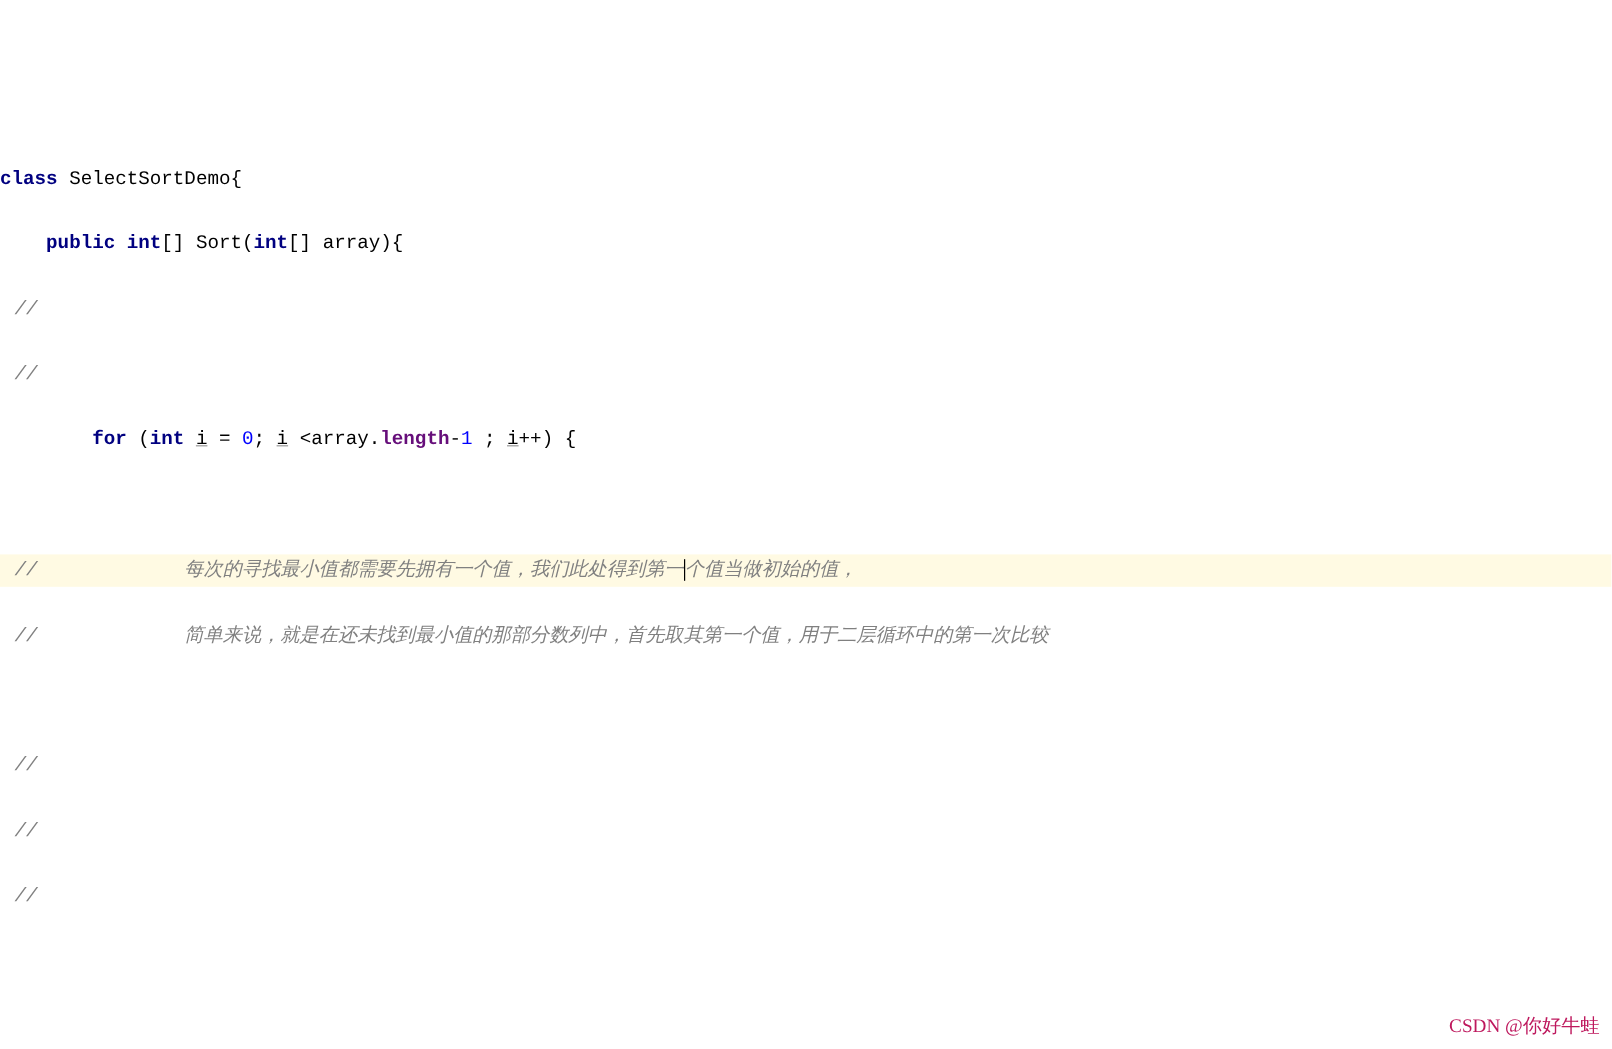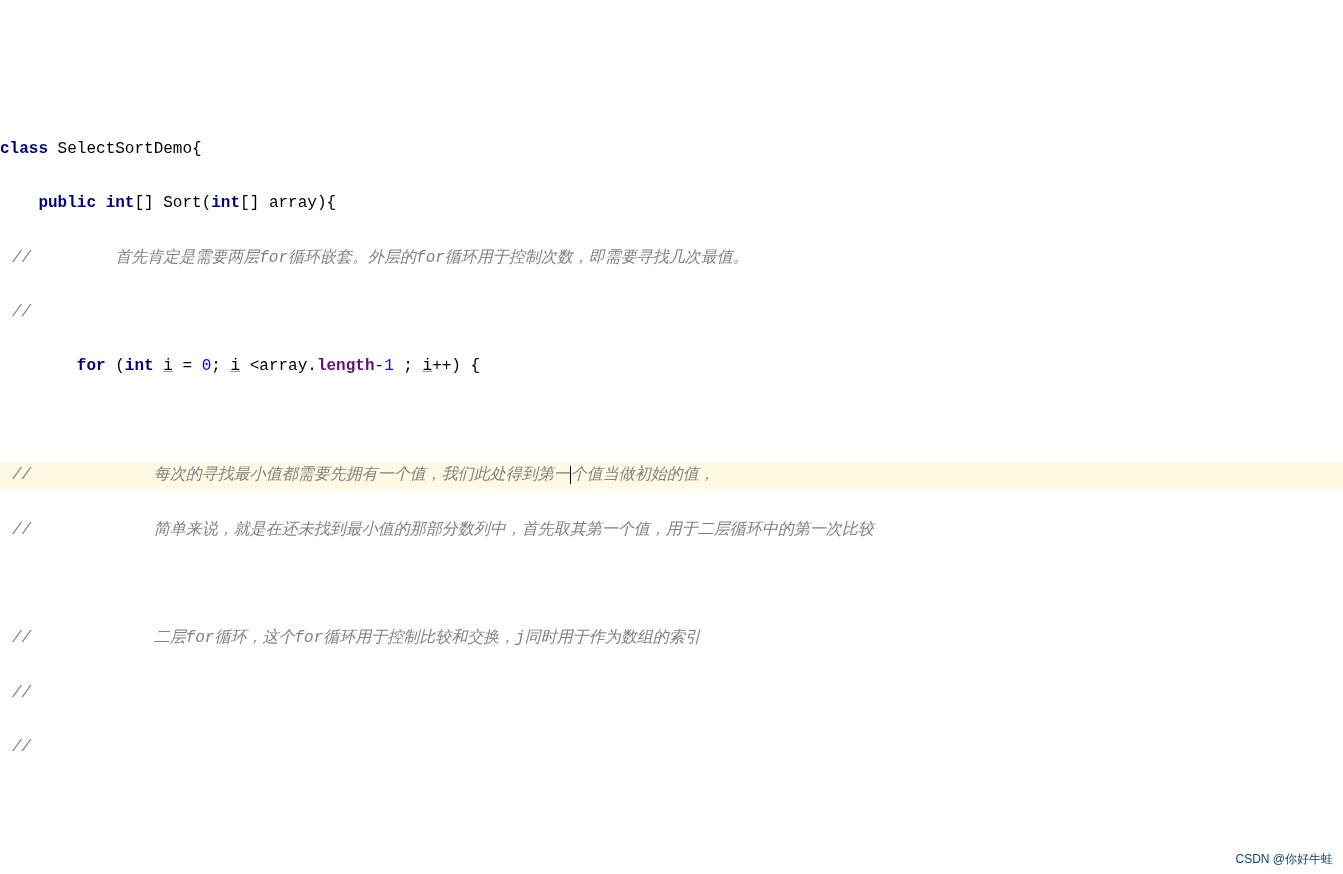--- a/index.html
+++ b/index.html
@@ -31,50 +31,50 @@
     }
     .kw { color: #000080; font-weight: bold; }
     .num { color: #0000ff; }
     .comment { color: #808080; font-style: italic; }
     .field { color: #660e7a; font-weight: bold; }
     .underline { text-decoration: underline; text-decoration-color: #999; }
     .watermark {
       position: fixed;
       bottom: 5px;
       right: 10px;
-      color: #0c4a6e;
-      font-size: 12px;
-      font-family: Liberation Sans, sans-serif;
+      color: #be185d;
+      font-size: 16px;
+      font-family: Liberation Serif, serif;
       pointer-events: none;
     }
     .cursor {
       display: inline-block;
       width: 1px;
       height: 18px;
       background: #000;
       vertical-align: middle;
       position: relative;
     }
   </style>
 </head>
 <body>
 
 
 
 <div class="editor">
 <div class="line"><span class="kw">class</span><span> SelectSortDemo{</span></div>
 <div class="line">    <span class="kw">public</span> <span class="kw">int</span><span>[] </span><span>Sort</span><span>(</span><span class="kw">int</span><span>[] array){</span></div>
-<div class="line"><span class="gutter-comment">//</span>            <span class="comment">首先肯定是需要两层for循环嵌套。外层的for循环用于控制次数，即需要寻找几次最值。</span></div>
+<div class="line"><span class="gutter-comment">//</span>            </div>
 <div class="line"><span class="gutter-comment">//</span>            </div>
 <div class="line">        <span class="kw">for</span><span> (</span><span class="kw">int</span><span> </span><span class="underline">i</span><span> = </span><span class="num">0</span><span>; </span><span class="underline">i</span><span> &lt;array.</span><span class="field">length</span><span>-</span><span class="num">1</span><span> ; </span><span class="underline">i</span><span>++) {</span></div>
 <div class="line"> </div>
 <div class="line highlight"><span class="gutter-comment">//</span>                <span class="comment">每次的寻找最小值都需要先拥有一个值，我们此处得到第一</span><span class="cursor"></span><span class="comment">个值当做初始的值，</span></div>
 <div class="line"><span class="gutter-comment">//</span>                <span class="comment">简单来说，就是在还未找到最小值的那部分数列中，首先取其第一个值，用于二层循环中的第一次比较</span></div>
 <div class="line"> </div>
-<div class="line"><span class="gutter-comment">//</span>                <span class="comment">二层for循环，这个for循环用于控制比较和交换，j同时用于作为数组的索引</span></div>
+<div class="line"><span class="gutter-comment">//</span>                </div>
 <div class="line"><span class="gutter-comment">//</span>                </div>
 <div class="line"><span class="gutter-comment">//</span>                </div>
 
 
 
 
 
 
 
 

